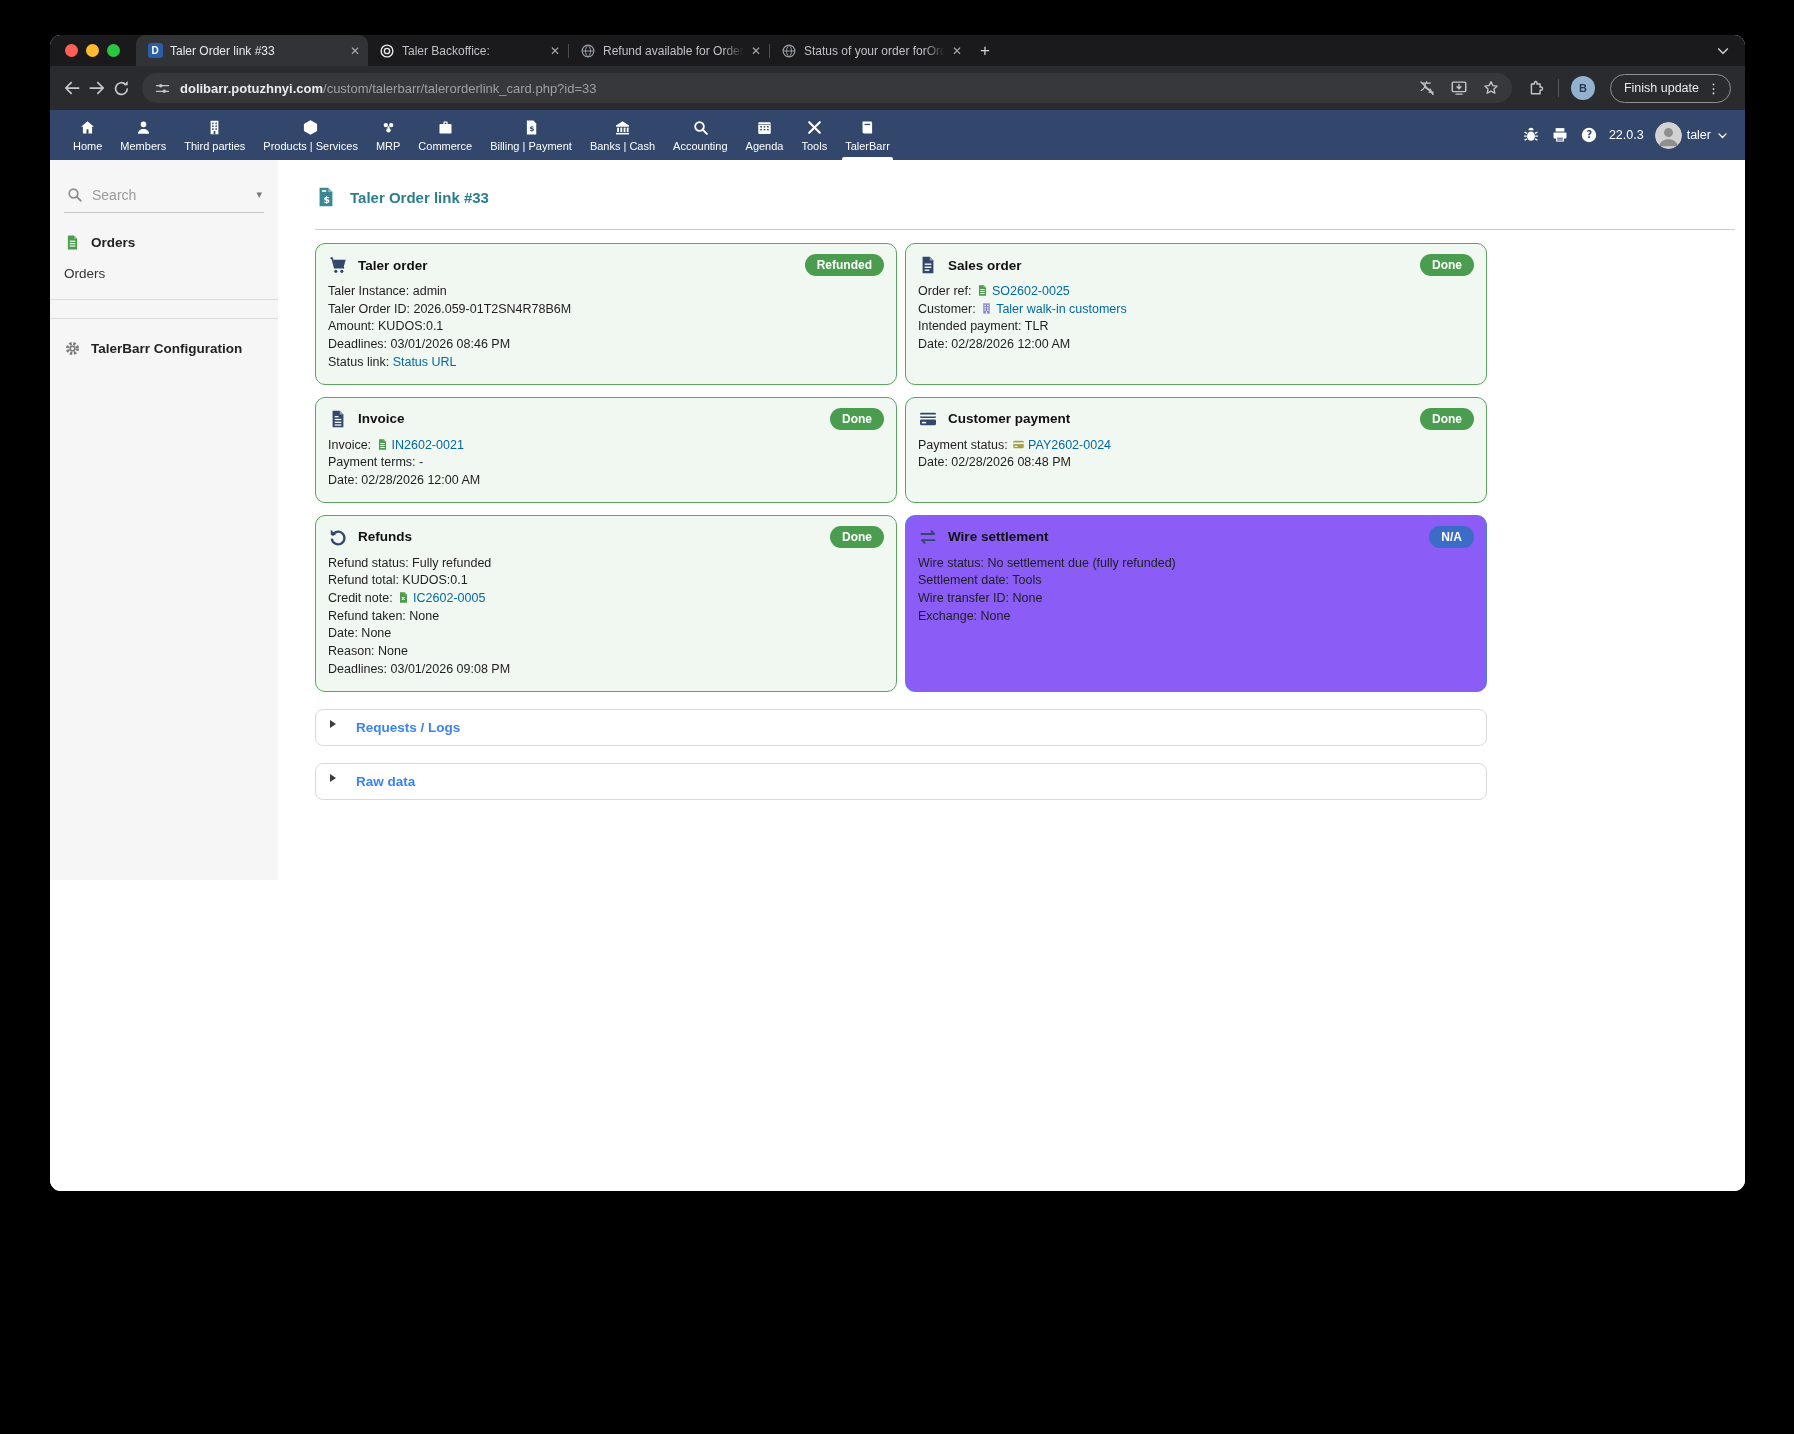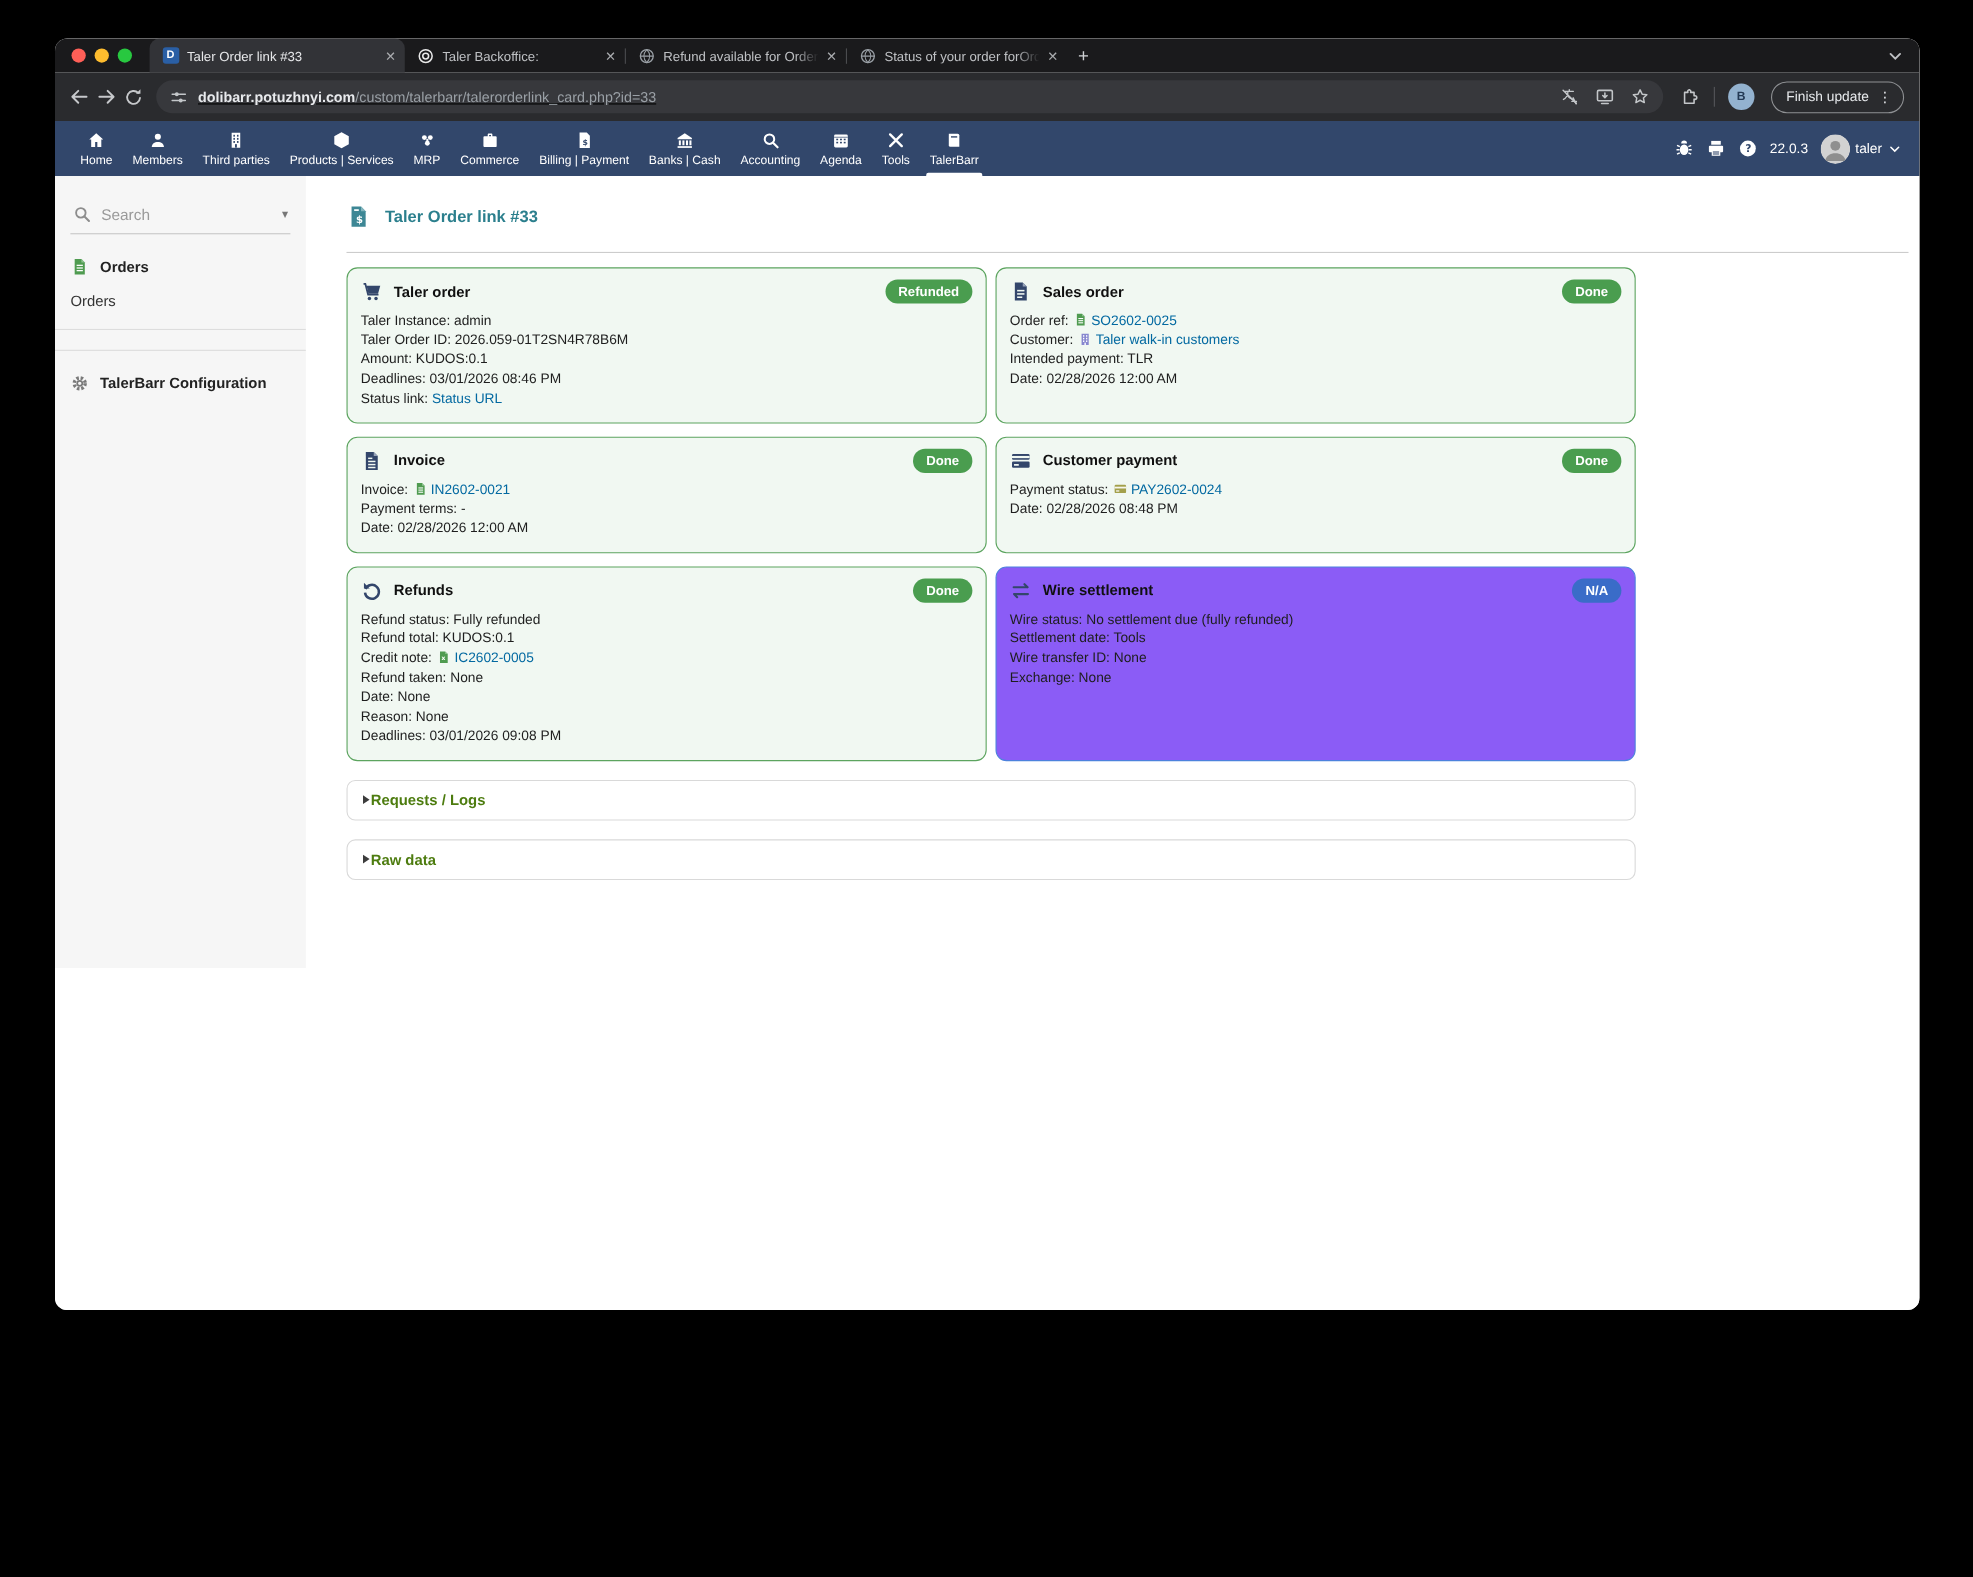--- a/index.html
+++ b/index.html
@@ -17,21 +17,21 @@
   .tab .close { color:#a9abae; font-size:12px; flex:none; cursor:default; }
   .tab-sep { width:1px; height:14px; background:#4b4c4f; align-self:center; }
   .favicon { width:16px; height:16px; flex:none; display:flex; align-items:center; justify-content:center; }
   .fav-d { background:#2a5fa5; border-radius:3px; color:#fff; font-size:10px; font-weight:bold; width:15px; height:15px; display:flex; align-items:center; justify-content:center; }
   .newtab { color:#cfd1d4; font-size:17px; margin-left:10px; }
   .tabsearch { margin-left:auto; margin-right:14px; color:#bfc1c4; }
 
   
   .urlrow { height:44px; background:#2a2b2e; display:flex; align-items:center; padding:0 14px 0 12px; gap:5px; flex:none; }
   .navbtn { width:26px; height:26px; display:flex; align-items:center; justify-content:center; color:#c6c8cb; flex:none; }
-  .omnibox { flex:1; height:30px; background:#37383c; border-radius:16px; display:flex; align-items:center; padding:0 12px; gap:9px; margin:0 10px 0 6px; min-width:0;text-decoration:underline; }
+  .omnibox { flex:1; height:30px; background:#37383c; border-radius:16px; display:flex; align-items:center; padding:0 12px; gap:9px; margin:0 10px 0 6px; min-width:0; }
   .url { font-size:13px; white-space:nowrap; }
   .url .host { color:#e8eaed; font-weight:bold; }
   .url .path { color:#9aa0a6; }
   .omni-spacer { flex:1; }
   .urlicons { display:flex; align-items:center; gap:14px; color:#c3c6c9; }
   .chromesep { width:1px; height:18px; background:#55565a; margin:0 7px; }
   .profile-b { width:24px; height:24px; border-radius:50%; background:#93b2cf; color:#243a55; font-size:11px; font-weight:bold; display:flex; align-items:center; justify-content:center; }
   .update-btn { display:flex; align-items:center; gap:8px; border:1px solid #8f9194; border-radius:15px; height:29px; padding:0 10px 0 13px; color:#e8eaed; font-size:12.5px; margin-left:10px; }
   .dots { color:#e8eaed; letter-spacing:0; font-size:13px; }
 
@@ -64,21 +64,21 @@
   .card.green { background:#f1f8f2; border-color:#5ca45f; }
   .card.blue { background:#8b5cf6; border-color:#4d82dd; }
   .card-head { display:flex; align-items:center; gap:10px; margin-bottom:7px; }
   .card-title { font-size:13.5px; font-weight:bold; color:#101010; }
   .card-ic { color:#33466b; }
   .badge { margin-left:auto; border-radius:12px; padding:4px 12px; color:#fff; font-size:12px; font-weight:600; }
   .badge.green { background:#4a9d4f; }
   .badge.blue { background:#3a6cc8; }
   .card-row { font-size:12.5px; color:#1e1e1e; line-height:17.7px; }
   .card-row a { color:#0369a1; text-decoration:none; }
-  .collapse-box { width:1172px; border:1px solid #d9d9d9; border-radius:8px; padding:10px 14px; margin-top:17px; display:flex; align-items:center; gap:1px; font-size:13.5px; font-weight:bold; color:#4d7c0f; background:#fff; }
+  .collapse-box { width:1172px; border:1px solid #d9d9d9; border-radius:8px; padding:10px 14px; margin-top:17px; display:flex; align-items:flex-start; gap:20px; font-size:13.5px; font-weight:bold; color:#3b82f6; background:#fff; }
   .tri { width:0; height:0; border-left:6px solid #3c3c3c; border-top:4.5px solid transparent; border-bottom:4.5px solid transparent; flex:none; }
 
   .ic { display:inline-flex; flex:none; }
   .ic svg { width:100%; height:100%; display:block; }
   .inline-ic { display:inline-block; width:13px; height:13px; vertical-align:-2px; margin:0 3px 0 1px; }
   .inline-ic svg { width:100%; height:100%; display:block; }
 </style>
 </head>
 <body>
 

